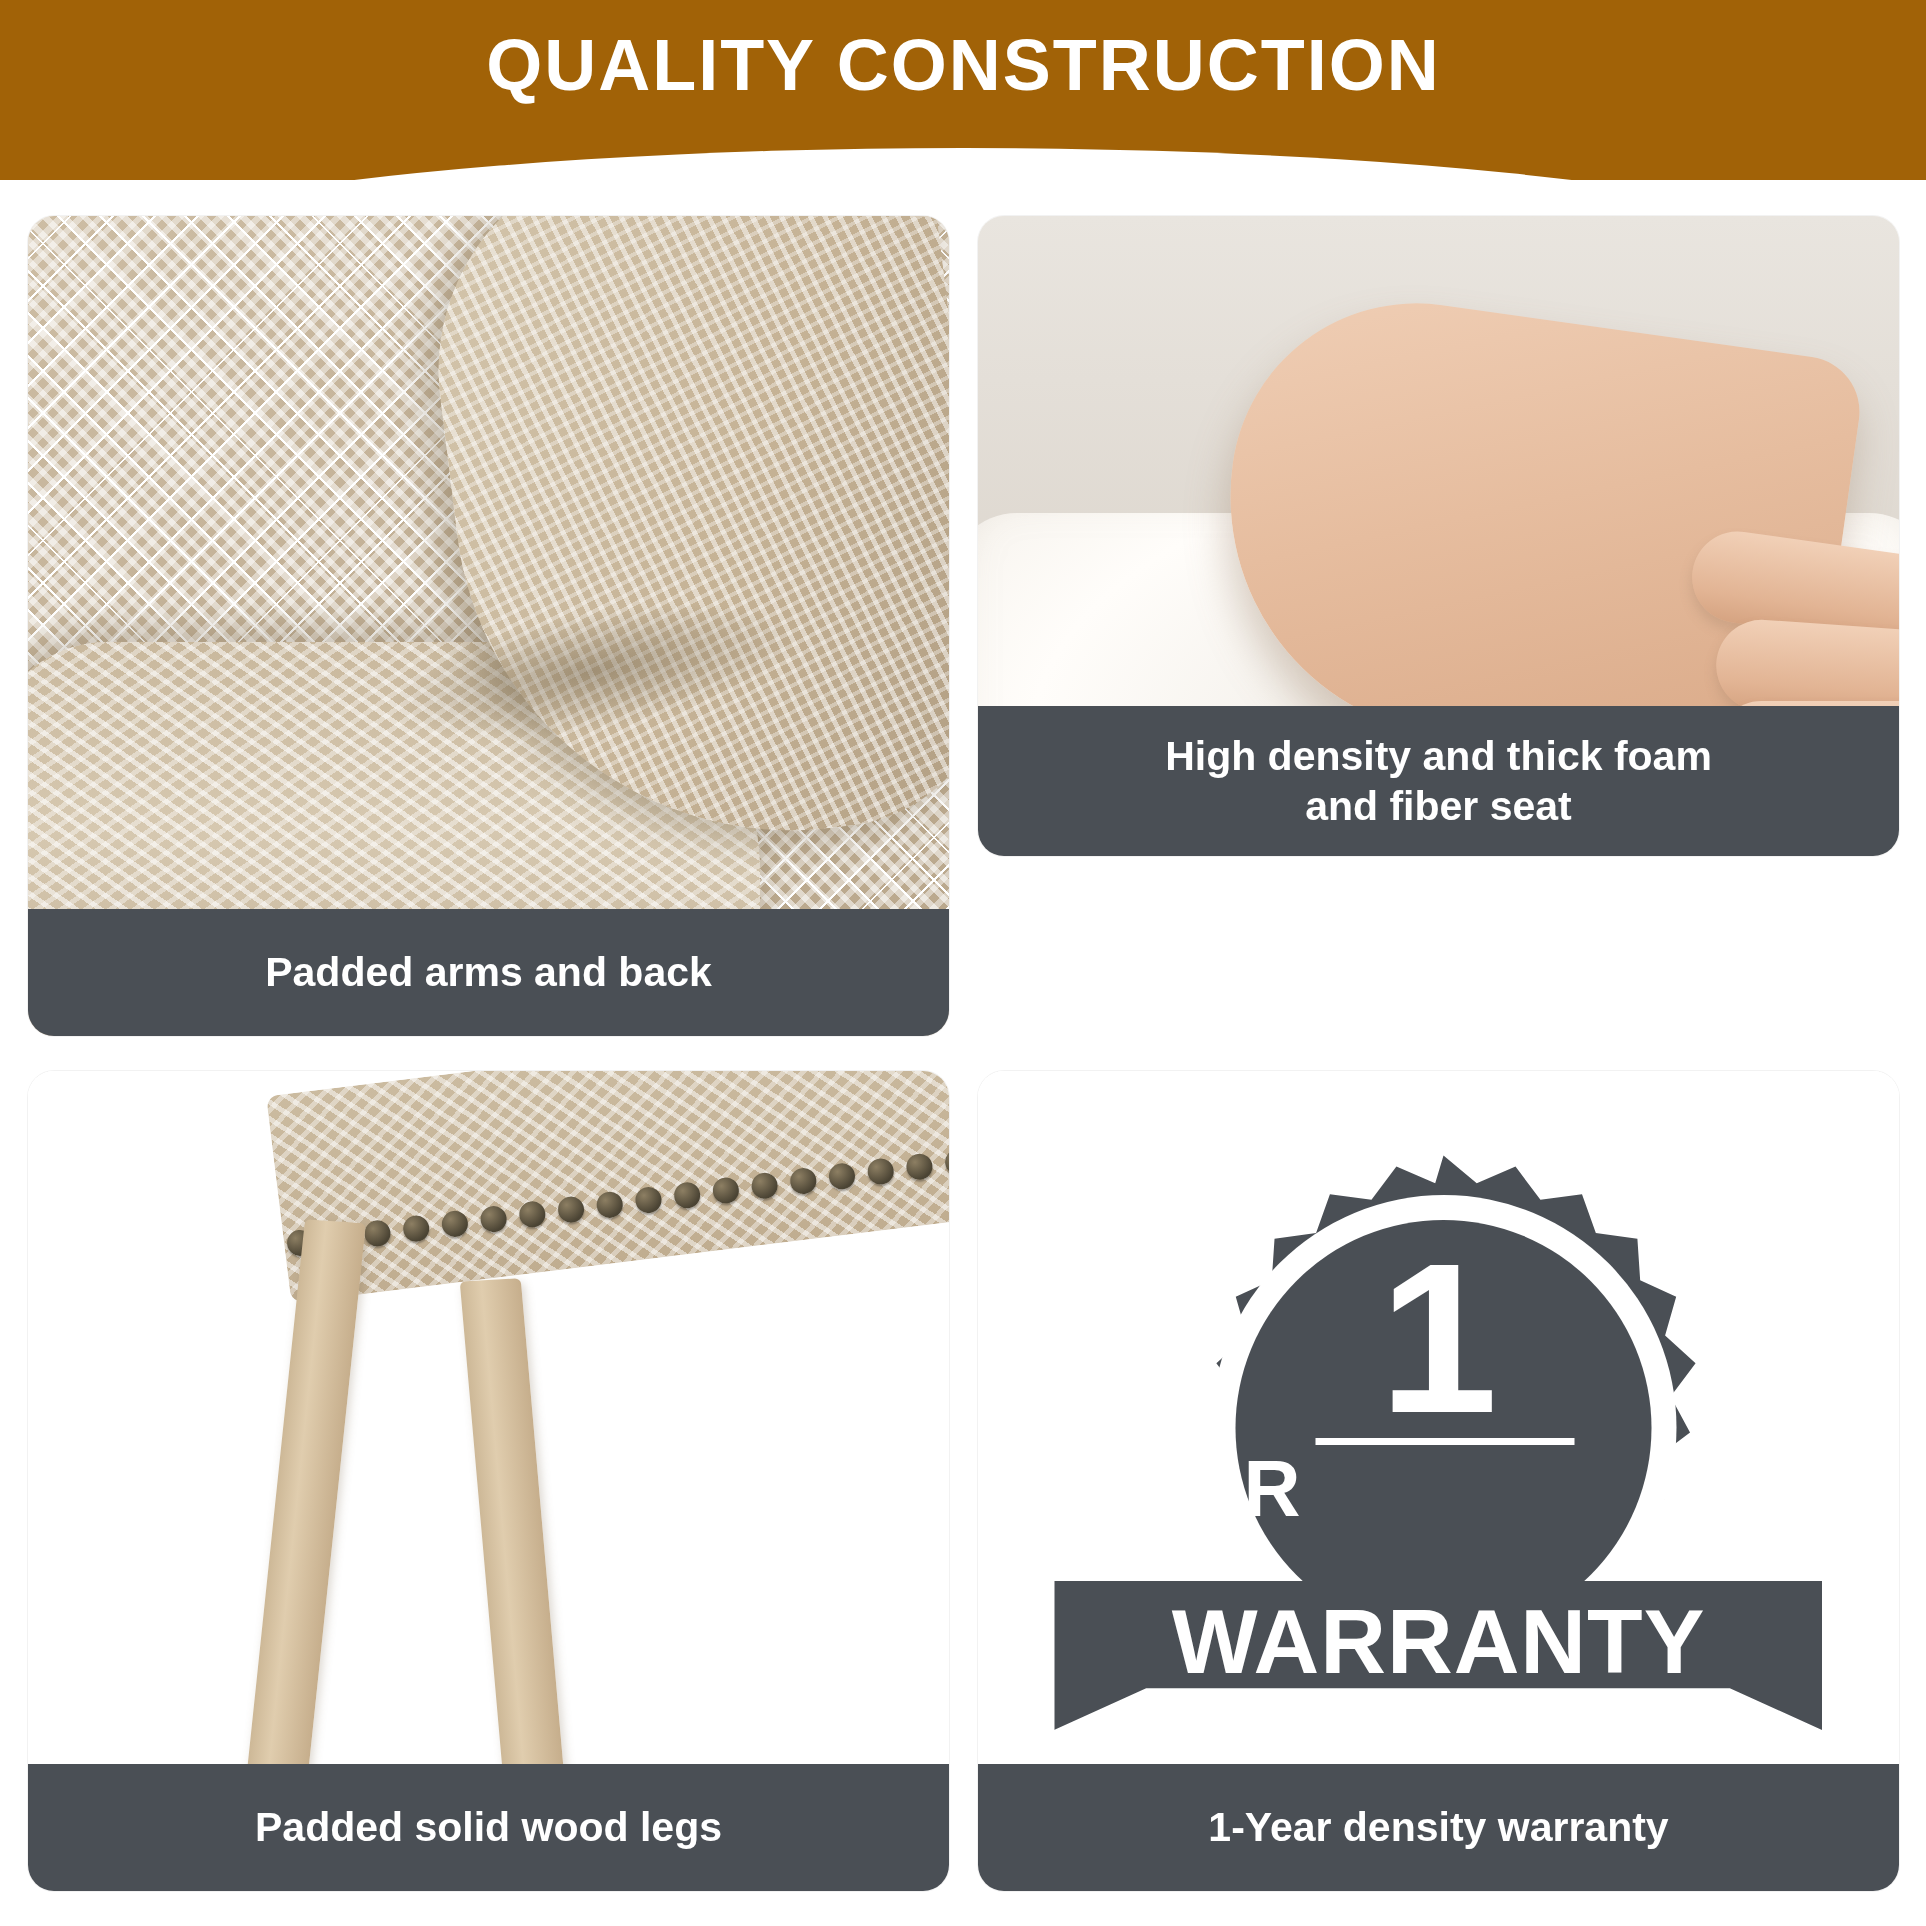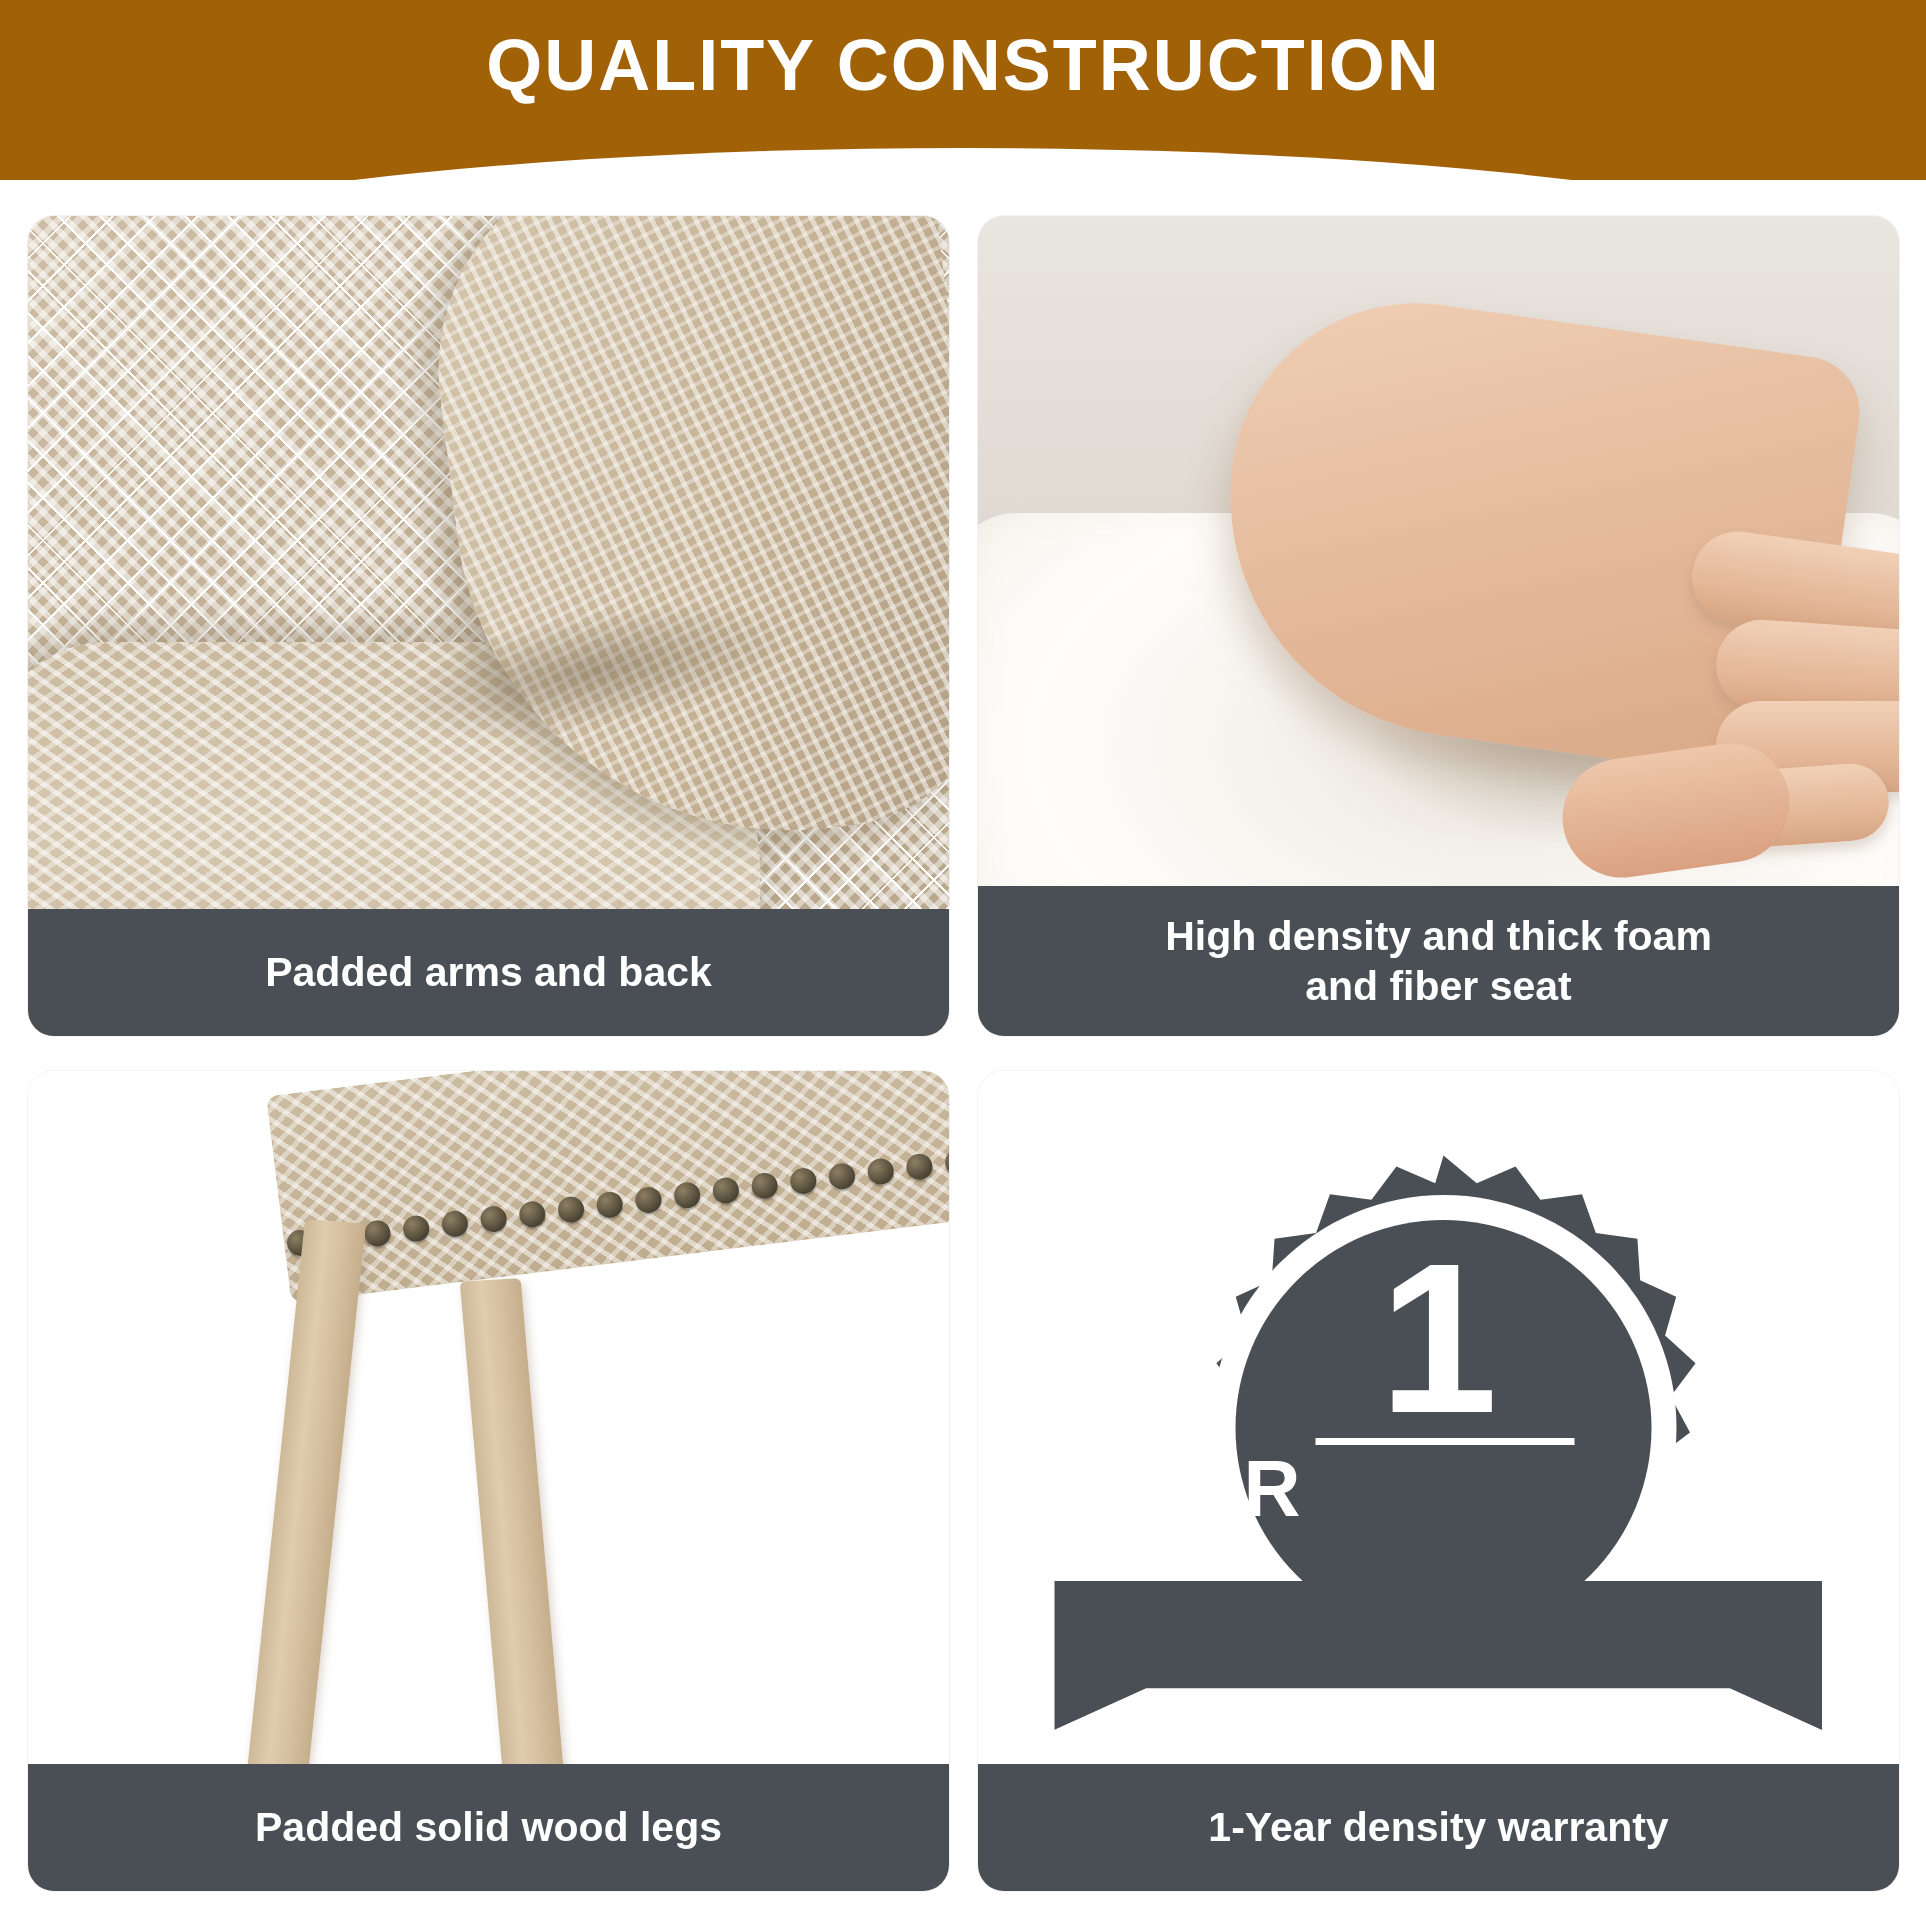--- a/index.html
+++ b/index.html
@@ -58,21 +58,21 @@
     height: 1746px;
   }
   .panel {
     position: absolute;
     border-radius: 26px;
     overflow: hidden;
     background: #ffffff;
     box-shadow: 0 0 0 1px rgba(0,0,0,0.05);
   }
   .panel-tl { left: 28px;   top: 36px;   width: 921px; height: 820px; }
-  .panel-tr { left: 978px;  top: 36px;   width: 921px; height: 820px; }
+  .panel-tr { left: 978px;  top: 36px;   width: 921px; height: 640px; }
   .panel-bl { left: 28px;   top: 891px;  width: 921px; height: 820px; }
   .panel-br { left: 978px;  top: 891px;  width: 921px; height: 820px; }
 
   .panel-img {
     position: absolute;
     left: 0; right: 0; top: 0;
     height: 100%;
     background: #ffffff;
   }
   .caption {
@@ -398,20 +398,21 @@
             L142 160 L128 156 L117 166 L105 158 L92 166 L81 156 L67 160 L60 147
             L45 146 L43 131 L29 126 L32 111 L20 102 L27 89 L18 77 L29 67 L25 53
             L38 47 L39 32 L54 30 L59 16 L74 18 L83 6 L97 12 Z"></path>
         </svg>
         <div class="inner-ring"></div>
         <div class="inner-disc"></div>
         <div class="badge-num">1</div>
         <div class="badge-year-rule"></div>
         <div class="badge-year">YEAR</div>
         <div class="ribbon"></div>
+        <div class="ribbon-text">WARRANTY</div>
       </div>
     </div>
     <div class="caption caption-1line">
       <span>
         <b>1</b><span class="cap-reg">-Year density warranty</span>
       </span>
     </div>
   </div>
 
 </div>

